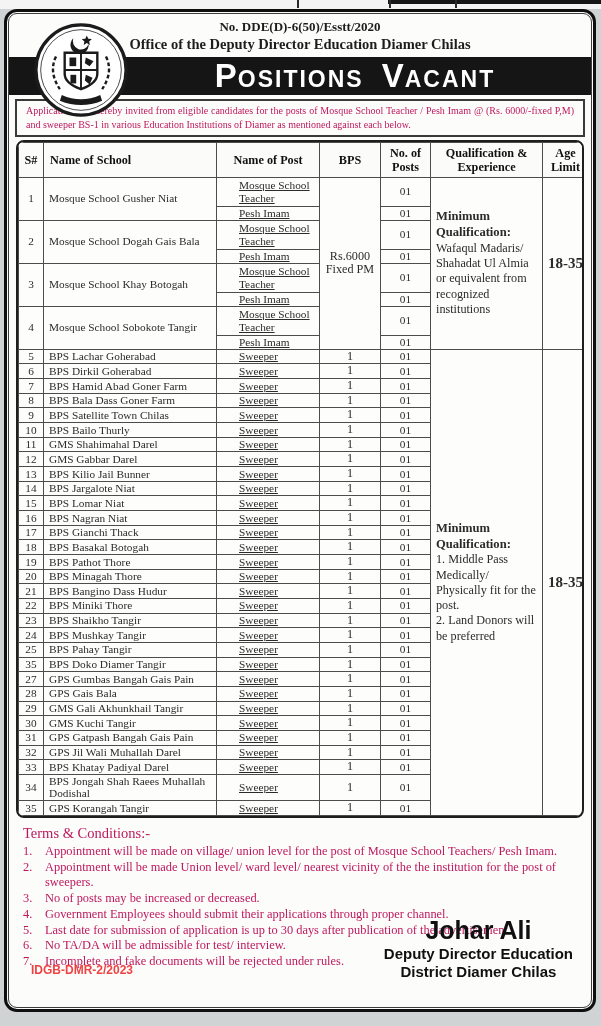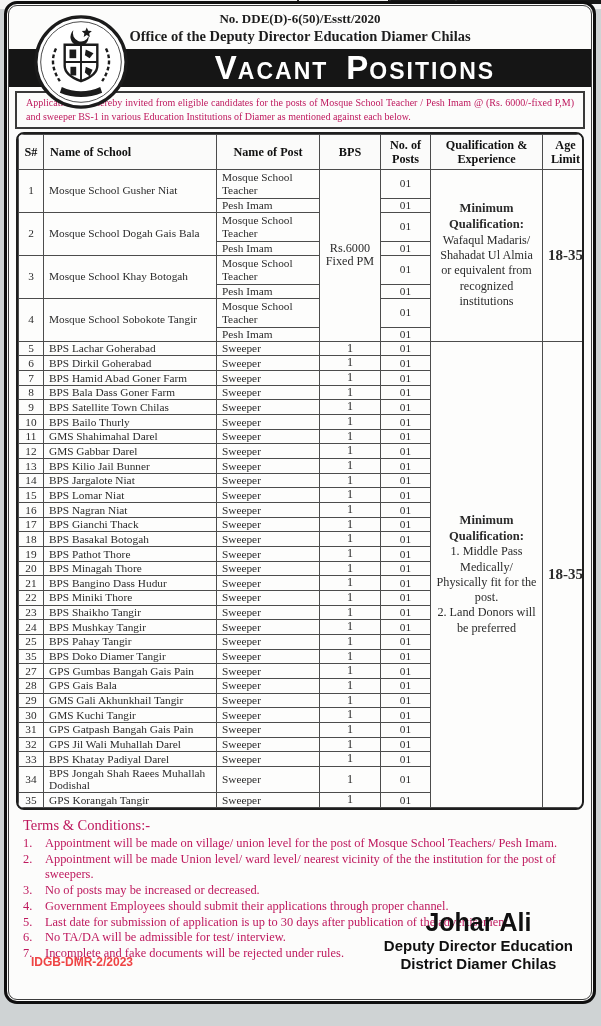--- a/index.html
+++ b/index.html
@@ -11,21 +11,21 @@
     position:relative;
     overflow:hidden;
   }
   
   .top-strip { position:absolute; top:0; left:0; width:601px; height:9px; background:#f4f4f4; }
   .top-strip .frag-bar { position:absolute; top:0; left:388px; width:213px; height:4px; background:#161616; }
   .top-strip .frag-tick { position:absolute; top:0; width:2px; height:8px; background:#2a2a2a; }
 
   
   .ad-outer {
-    position:absolute; top:1px; left:4px; width:592px; height:1003px;
+    position:absolute; top:9px; left:4px; width:592px; height:1003px;
     border:3px solid #0f0f0f; border-radius:13px; background:#fcfcfb; padding:1px;
   }
   .ad-inner {
     width:100%; height:100%; border:1px solid #3c3c3c; border-radius:9px;
     overflow:hidden; position:relative; background:#fcfcfb;
   }
 
   
   .hdr { text-align:center; padding-top:5px; line-height:1.25; }
   .hdr .ref   { font-size:13px;  font-weight:bold; }
@@ -56,24 +56,24 @@
   table { border-collapse:collapse; width:100%; table-layout:fixed; font-size:11.3px; color:#2b2b2b; }
   th, td { border:1px solid #4c4c4c; }
   thead th {
     font-size:12.2px; font-weight:bold; color:#111;
     padding:3px 2px; height:33px; line-height:1.15; background:#fbfbfa;
   }
   th.al { text-align:left; padding-left:6px; }
   td { padding:0 2px; line-height:1.12; }
   td.sno   { text-align:center; }
   td.school{ padding-left:5px; }
-  td.post  { padding-left:5px; }
+  td.post  { padding-left:22px;text-decoration:underline; }
   td.bps   { text-align:center; font-size:12.2px; }
   td.count { text-align:center; }
-  td.qual  { padding:2px 5px; font-size:12.2px; vertical-align:middle; line-height:1.25;text-align:center; }
+  td.qual  { padding:2px 5px; font-size:12.2px; vertical-align:middle; line-height:1.25; }
   td.qual .qh { font-weight:bold; font-size:12.6px; }
   td.age   { text-align:center; font-weight:bold; font-size:15px; }
   tr.mosque-a { height:29px; }
   tr.mosque-b { height:14px; }
   tr.sweeper  { height:14px; }
 
   
   .terms { padding:7px 10px 0 14px; color:#be185d; }
   .terms .theading { font-size:14.5px; margin-bottom:2px; }
   .term { display:flex; font-size:12.4px; line-height:1.27; }
@@ -127,22 +127,22 @@
 
       <path d="M30 76 q20 9 40 0 l2 6 q-22 9 -44 0z" fill="#1b1b1b"></path>
     </svg>
 
     <div class="hdr">
       <div class="ref">No. DDE(D)-6(50)/Esstt/2020</div>
       <div class="office">Office of the Deputy Director Education Diamer Chilas</div>
     </div>
 
     <div class="banner" id="banner">
+        <span class="word"><span class="cap">P</span><span class="rest">OSITIONS</span></span>
         <span class="word"><span class="cap">V</span><span class="rest">ACANT</span></span>
-        <span class="word"><span class="cap">P</span><span class="rest">OSITIONS</span></span>
       </div>
 
     <div class="intro">Applications are hereby invited from eligible candidates for the posts of Mosque School Teacher / Pesh Imam  @ (Rs. 6000/-fixed P,M) and sweeper BS-1 in various Education Institutions of Diamer as mentioned against each below.</div>
 
     <div class="tbl-wrap">
       <table id="vtable">
         <colgroup>
           <col style="width:25px">
             <col style="width:173px">
             <col style="width:103px">

